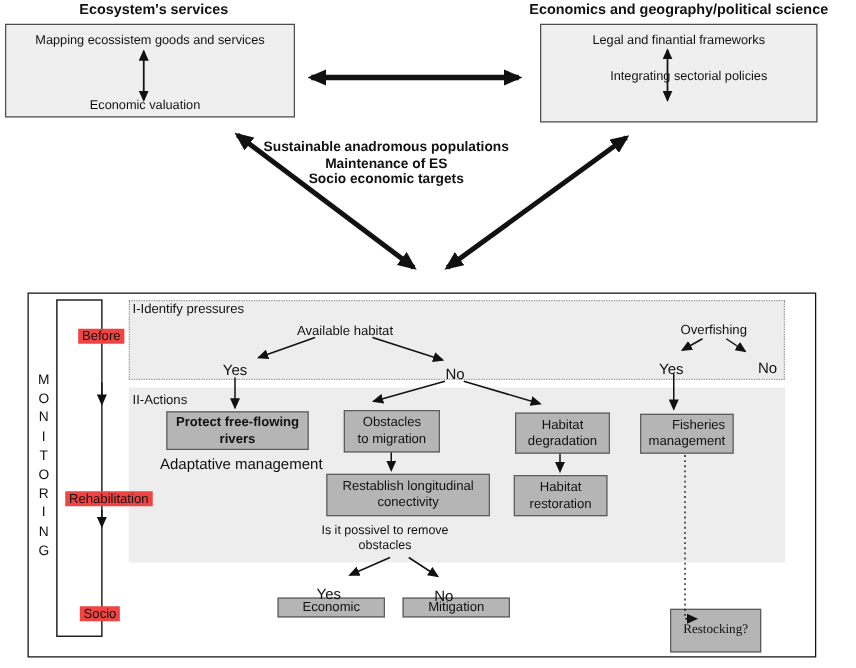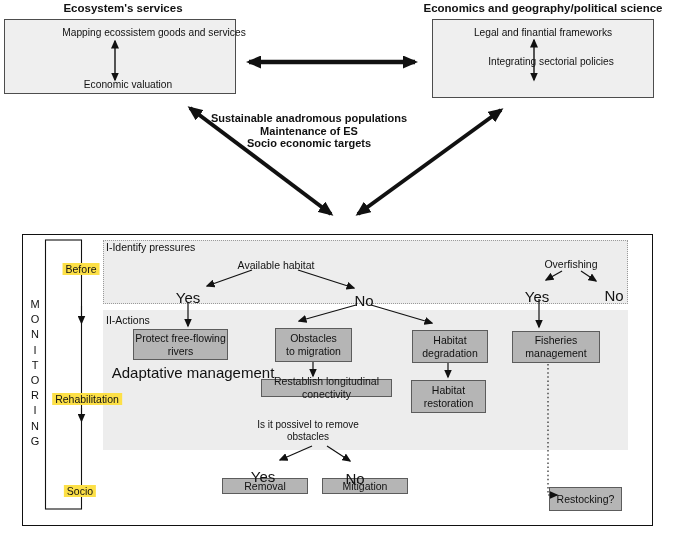--- a/index.html
+++ b/index.html
@@ -1,51 +1,51 @@
 <!DOCTYPE html>
 <html><head>
 <meta charset="utf-8">
 <style>
   html,body{margin:0;padding:0;background:#fff;}
   .stage{position:relative;width:685px;height:534px;background:#fff;
          font-family:"Liberation Sans",sans-serif;color:#111;overflow:hidden;border-radius:13px;}
   .abs{position:absolute;}
   .hd{font-weight:bold;font-size:11.5px;white-space:nowrap;transform:translateX(-50%);}
-  .lbl{font-size:15px;white-space:nowrap;}
+  .lbl{font-size:12px;white-space:nowrap;}
   .cx{transform:translateX(-50%);}
   .panel{background:#efefef;border:1px solid #4d4d4d;box-sizing:border-box;z-index:1;}
   .panel-txt{font-size:10.2px;white-space:nowrap;z-index:2;}
   .outerbox{border:1.5px solid #111;background:#fff;box-sizing:border-box;z-index:0;}
   .region{background:#ededed;z-index:1;box-sizing:border-box;}
   .dotted{border:1px dotted #9a9a9a;}
   .seclbl{font-size:10.5px;white-space:nowrap;z-index:2;}
   .gbox{background:#b5b5b5;border:1.4px solid #5c5c5c;box-sizing:border-box;
         display:flex;align-items:center;justify-content:center;text-align:center;
         font-size:10.5px;line-height:1.2;white-space:pre-line;z-index:2;}
   .goals{font-weight:bold;font-size:11px;line-height:12.6px;text-align:center;
          white-space:pre-line;transform:translateX(-50%);}
   .qr{font-size:10px;line-height:11.5px;text-align:center;white-space:pre-line;
       transform:translateX(-50%);z-index:2;}
-  .phase{background:#fde047;font-size:10.5px;padding:0 3px;transform:translateX(-50%);
+  .phase{background:#ef4444;font-size:10.5px;padding:0 3px;transform:translateX(-50%);
          white-space:nowrap;z-index:4;}
   .mono-col{font-size:11px;line-height:15.2px;text-align:center;white-space:pre-line;z-index:2;}
   svg.overlay{position:absolute;left:0;top:0;z-index:3;}
   .z2{z-index:2;}
 </style>
 </head>
 <body>
 
 <div class="stage">
 
   <div class="abs hd" style="left:123px;top:2px;">Ecosystem's services</div>
   <div class="abs hd" style="left:543px;top:2px;">Economics and geography/political science</div>
 
   <div class="abs panel" style="left:4px;top:19px;width:232px;height:75px;"></div>
-  <div class="abs panel-txt cx" style="left:120px;top:27px;margin-left:34px;">Mapping ecossistem goods and services</div>
-  <div class="abs panel-txt cx" style="left:128px;top:79px;">Economic valuation</div>
+  <div class="abs panel-txt cx" style="left:120px;top:27px;">Mapping ecossistem goods and services</div>
+  <div class="abs panel-txt cx" style="left:116px;top:79px;">Economic valuation</div>
 
   <div class="abs panel" style="left:432px;top:19px;width:222px;height:79px;"></div>
   <div class="abs panel-txt cx" style="left:543px;top:27px;">Legal and finantial frameworks</div>
   <div class="abs panel-txt cx" style="left:551px;top:56px;">Integrating sectorial policies</div>
 
   <div class="abs goals" style="left:309px;top:112px;">Sustainable anadromous populations
 Maintenance  of ES
 Socio economic targets</div>
 
 
@@ -56,35 +56,35 @@
   <div class="abs seclbl" style="left:106px;top:241px;">I-Identify pressures</div>
   <div class="abs seclbl" style="left:106px;top:314px;">II-Actions</div>
 
   <div class="abs lbl cx z2" style="left:276px;top:259px;font-size:10.5px;">Available habitat</div>
   <div class="abs lbl cx z2" style="left:571px;top:258px;font-size:10.5px;">Overfishing</div>
   <div class="abs lbl cx z2" style="left:188px;top:289px;">Yes</div>
   <div class="abs lbl cx z2" style="left:364px;top:292px;">No</div>
   <div class="abs lbl cx z2" style="left:537px;top:288px;">Yes</div>
   <div class="abs lbl cx z2" style="left:614px;top:287px;">No</div>
 
-  <div class="abs gbox" style="left:133px;top:329px;width:95px;height:31px;">Protect free-flowing
+  <div class="abs gbox" style="left:133px;top:329px;width:114px;height:31px;font-weight:bold;">Protect free-flowing
 rivers</div>
   <div class="abs gbox" style="left:275px;top:328px;width:77px;height:34px;">Obstacles
 to migration</div>
   <div class="abs gbox" style="left:412px;top:330px;width:76px;height:33px;">Habitat
 degradation</div>
-  <div class="abs gbox" style="left:512px;top:331px;width:88px;height:32px;">Fisheries
+  <div class="abs gbox" style="left:512px;top:331px;width:75px;height:32px;text-align:right;">Fisheries
 management</div>
-  <div class="abs gbox" style="left:261px;top:379px;width:131px;height:18px;">Restablish longitudinal
+  <div class="abs gbox" style="left:261px;top:379px;width:131px;height:34px;">Restablish longitudinal
 conectivity</div>
   <div class="abs gbox" style="left:411px;top:380px;width:75px;height:33px;">Habitat
 restoration</div>
-  <div class="abs gbox" style="left:222px;top:478px;width:86px;height:16px;">Removal</div>
+  <div class="abs gbox" style="left:222px;top:478px;width:86px;height:16px;">Economic</div>
   <div class="abs gbox" style="left:322px;top:478px;width:86px;height:16px;">Mitigation</div>
-  <div class="abs gbox" style="left:549px;top:487px;width:73px;height:24px;">Restocking?</div>
+  <div class="abs gbox" style="left:536px;top:487px;width:73px;height:35px;font-family:Liberation Serif, serif;">Restocking?</div>
 
   <div class="abs lbl cx z2" style="left:193px;top:364px;">Adaptative management</div>
   <div class="abs qr" style="left:308px;top:419px;">Is it possivel to remove
 obstacles</div>
   <div class="abs lbl cx z2" style="left:263px;top:468px;">Yes</div>
   <div class="abs lbl cx z2" style="left:355px;top:470px;">No</div>
 
   <div class="abs mono-col" style="left:27px;top:297px;width:16px;">M
 O
 N

